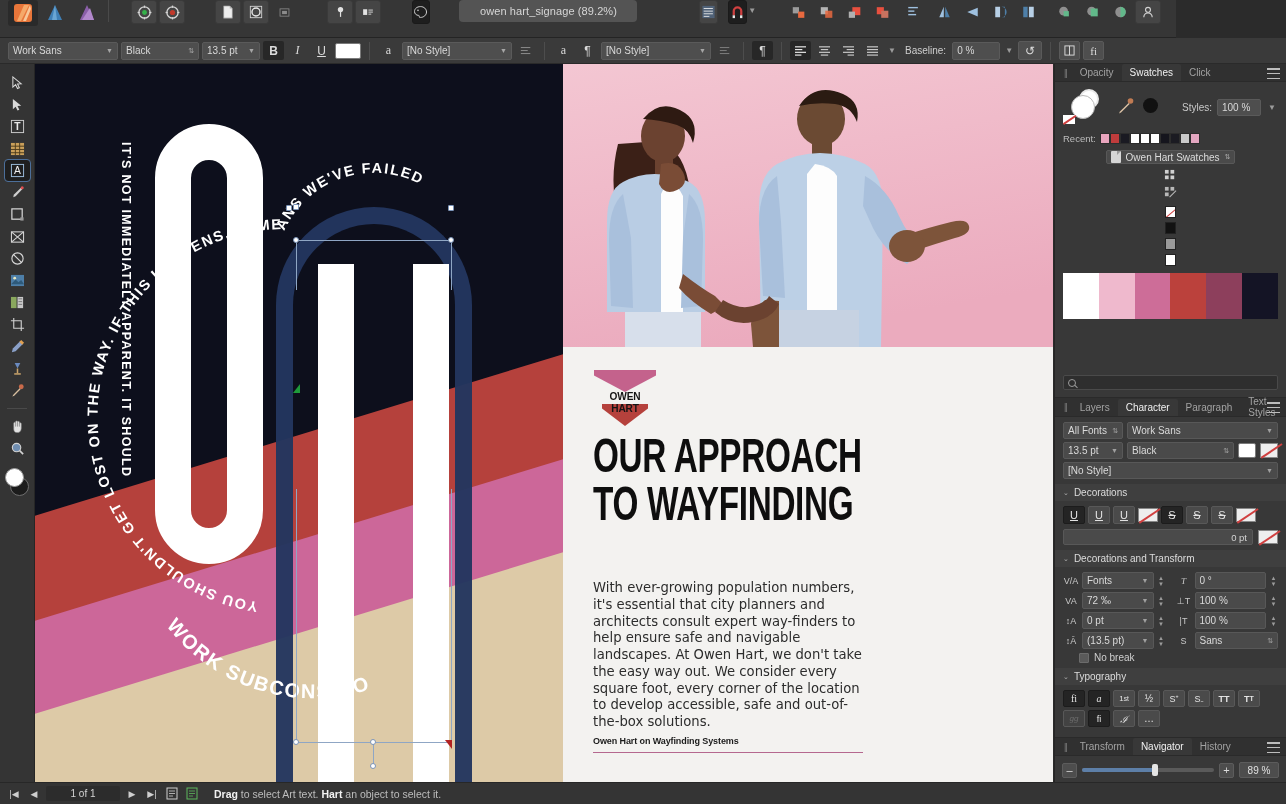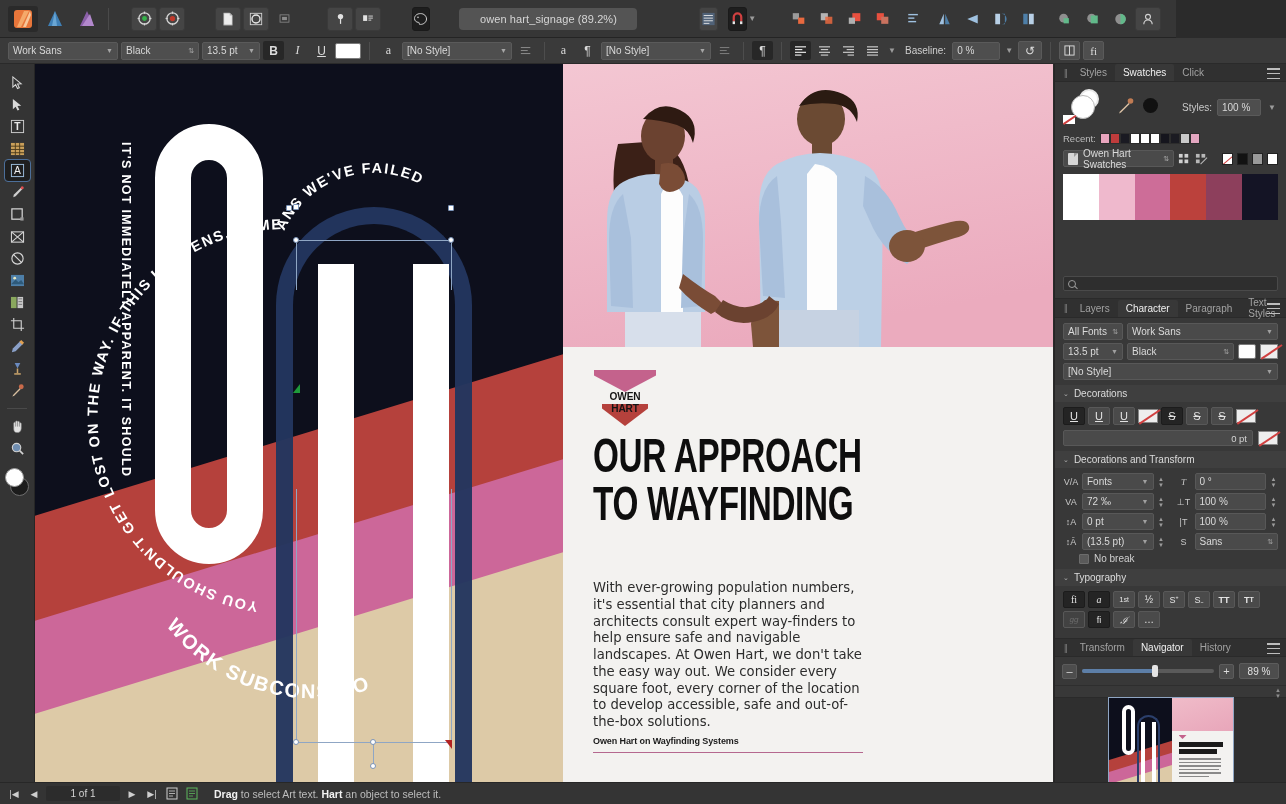--- a/index.html
+++ b/index.html
@@ -9,21 +9,21 @@
     font-family: "Liberation Sans", sans-serif;
     overflow: hidden;
     -webkit-font-smoothing: antialiased;
   }
   #app { position: relative; width: 1286px; height: 804px; }
 
   
   .toolbar-main {
     position: absolute; left: 0; top: 0; width: 1176px; height: 38px;
     background: #363636;
-    display: flex; align-items: center;
+    display: flex; align-items: flex-start;
     border-bottom: 1px solid #242424;
   }
   .persona-group { display: flex; align-items: center; padding-left: 8px; gap: 2px; }
   .persona {
     width: 30px; height: 26px; border-radius: 3px;
     display: flex; align-items: center; justify-content: center;
   }
   .persona.active { background: #2a2a2a; }
   .persona-sep { width: 1px; height: 22px; background: #4a4a4a; margin: 0 6px; }
 
@@ -274,21 +274,21 @@
   }
   .pipette { width: 18px; height: 18px; margin-top: 8px; }
   .black-dot { width: 15px; height: 15px; border-radius: 50%; background: #111; margin-top: 9px; }
   .opacity-box { margin-left: auto; display: flex; align-items: center; gap: 5px; margin-top: 8px;}
   .opacity-lbl { color: #c9c9c9; font-size: 10px; }
 
   .recent-row { display: flex; align-items: center; gap: 4px; margin-top: 8px; }
   .recent-lbl { color: #bdbdbd; font-size: 9.5px; }
   .chip { width: 10px; height: 11px; border: 1px solid #2c2c2c; }
 
-  .lib-row { display: flex; align-items: center; gap: 4px; margin-top: 6px; }
+  .lib-row { display: flex; align-items: center; gap: 4px; margin-top: 6px; flex-direction: column; }
   .lib-select {
     flex: 1; height: 17px; background: #4a4a4a; border: 1px solid #585858;
     border-radius: 2px; color: #dcdcdc; font-size: 10px;
     display: flex; align-items: center; padding: 0 4px; gap: 5px;
   }
   .lib-icon { width: 10px; height: 12px; background: #d6d6d6; border-radius: 1px; position: relative;}
   .lib-icon:after{content:"";position:absolute;right:0;top:0;border-left:4px solid #9a9a9a;border-bottom:4px solid transparent;}
   .mini-ico { width: 13px; height: 13px; }
   .sw-small { width: 11px; height: 12px; border: 1px solid #222; }
 
@@ -961,21 +961,21 @@
         <div class="caption">Owen Hart on Wayfinding Systems</div>
         <div class="caption-rule"></div>
       </div>
     </div>
   </div>
 
   <div class="panels">
 
     <div class="panel-tabs">
       <span class="grip">||</span>
-      <span class="ptab">Styles</span>
+      <span class="ptab">Opacity</span>
       <span class="ptab active">Swatches</span>
       <span class="ptab">Click</span>
       <span class="hamb">
           <i></i>
           <i></i>
           <i></i>
         </span>
     </div>
 
     <div class="panel-body">

